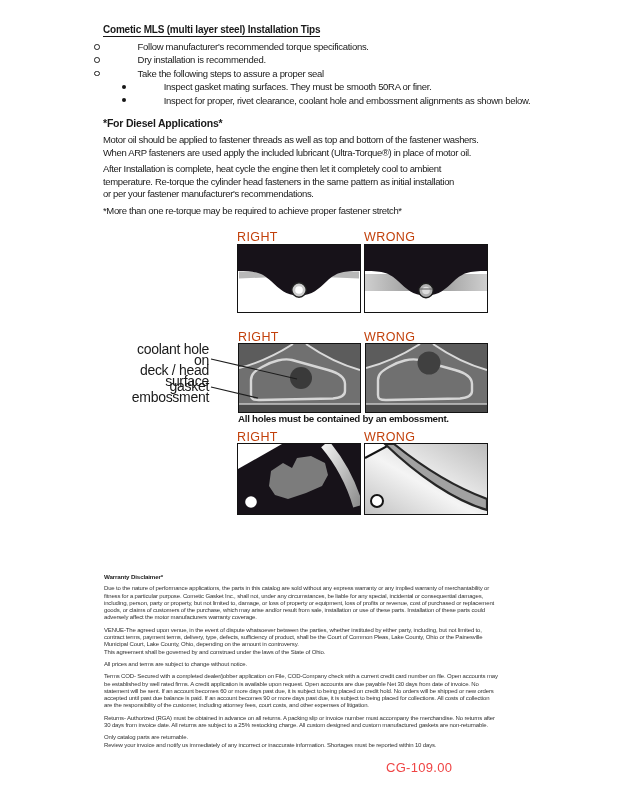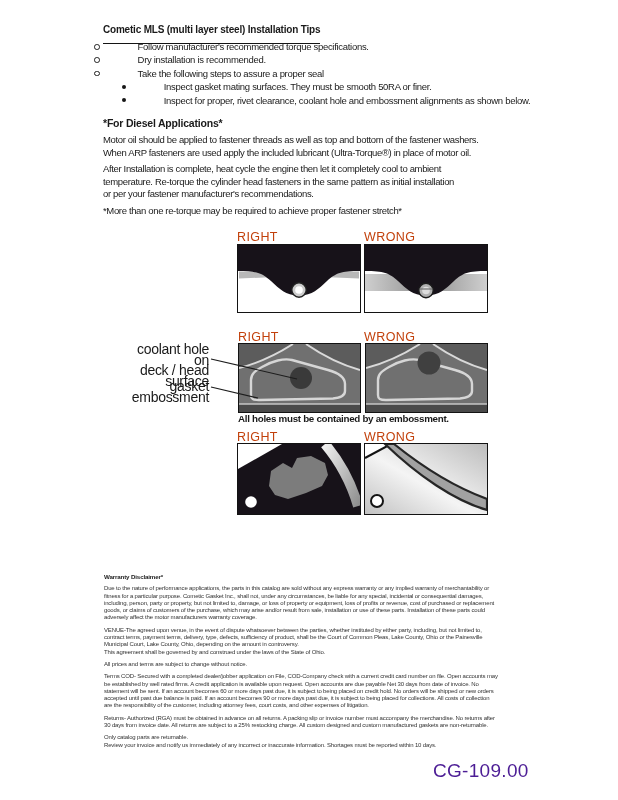--- a/index.html
+++ b/index.html
@@ -3,38 +3,38 @@
 <meta charset="utf-8">
 <style>
   html,body{margin:0;padding:0;background:#fff;}
   .canvas{
     position:relative;width:618px;height:800px;background:#ffffff;overflow:hidden;
     font-family:"Liberation Sans", sans-serif;color:#1a1a1a;
   }
   .abs{position:absolute;}
   .page-title{
     left:103px;top:24px;font-size:10px;font-weight:bold;letter-spacing:-0.2px;
-    border-bottom:1.5px solid #141414;padding-bottom:8px;white-space:nowrap;
+    border-bottom:1.5px solid #141414;padding-bottom:1px;white-space:nowrap;
   }
   .tips{left:94px;top:40px;font-size:9.5px;letter-spacing:-0.3px;line-height:13.4px;white-space:nowrap;}
   .tip-line{display:flex;align-items:center;gap:34px;}
   .tip-line.sub{margin-left:28px;}
   .obullet{display:inline-block;width:3.6px;height:3.6px;border:1px solid #222;border-radius:50%;margin-right:4px;flex:0 0 auto;}
   .fbullet{display:inline-block;width:4.2px;height:4.2px;background:#161616;border-radius:50%;margin-right:3.5px;flex:0 0 auto;}
   .sec-head{font-size:10.5px;font-weight:bold;letter-spacing:-0.2px;white-space:nowrap;}
   .body-par{font-size:9.5px;letter-spacing:-0.35px;line-height:12.6px;white-space:pre-line;}
   .rw-label{font-size:12.5px;letter-spacing:0.4px;text-align:left;width:122px;color:#c2410c;}
   .panel{width:122px;height:67px;border:1.5px solid #131313;box-sizing:content-box;background:#fff;}
   .panel svg{display:block;width:100%;height:100%;}
   .cap{font-size:9.8px;font-weight:bold;letter-spacing:-0.3px;white-space:pre-line;line-height:11.3px;}
   .callout{width:89px;text-align:right;font-size:14px;letter-spacing:-0.3px;line-height:10.5px;white-space:pre-line;}
   .disc{left:104px;top:573px;width:470px;font-size:6px;line-height:7.3px;letter-spacing:-0.15px;color:#333;}
   .disc .d-head{font-weight:bold;font-size:6.2px;color:#222;}
   .disc div{white-space:pre-line;margin:0 0 5px 0;}
-  .page-code{left:386px;top:760px;font-size:19px;letter-spacing:0.3px;color:#4c1d95;white-space:nowrap;margin-left:47px;}
+  .page-code{left:386px;top:760px;font-size:13px;letter-spacing:0.3px;color:#ef4444;white-space:nowrap;}
 </style>
 </head>
 <body>
 
 <div class="canvas">
 
   <div class="abs page-title">Cometic MLS (multi layer steel) Installation Tips</div>
 
   <div class="abs tips">
     <div class="tip-line">

